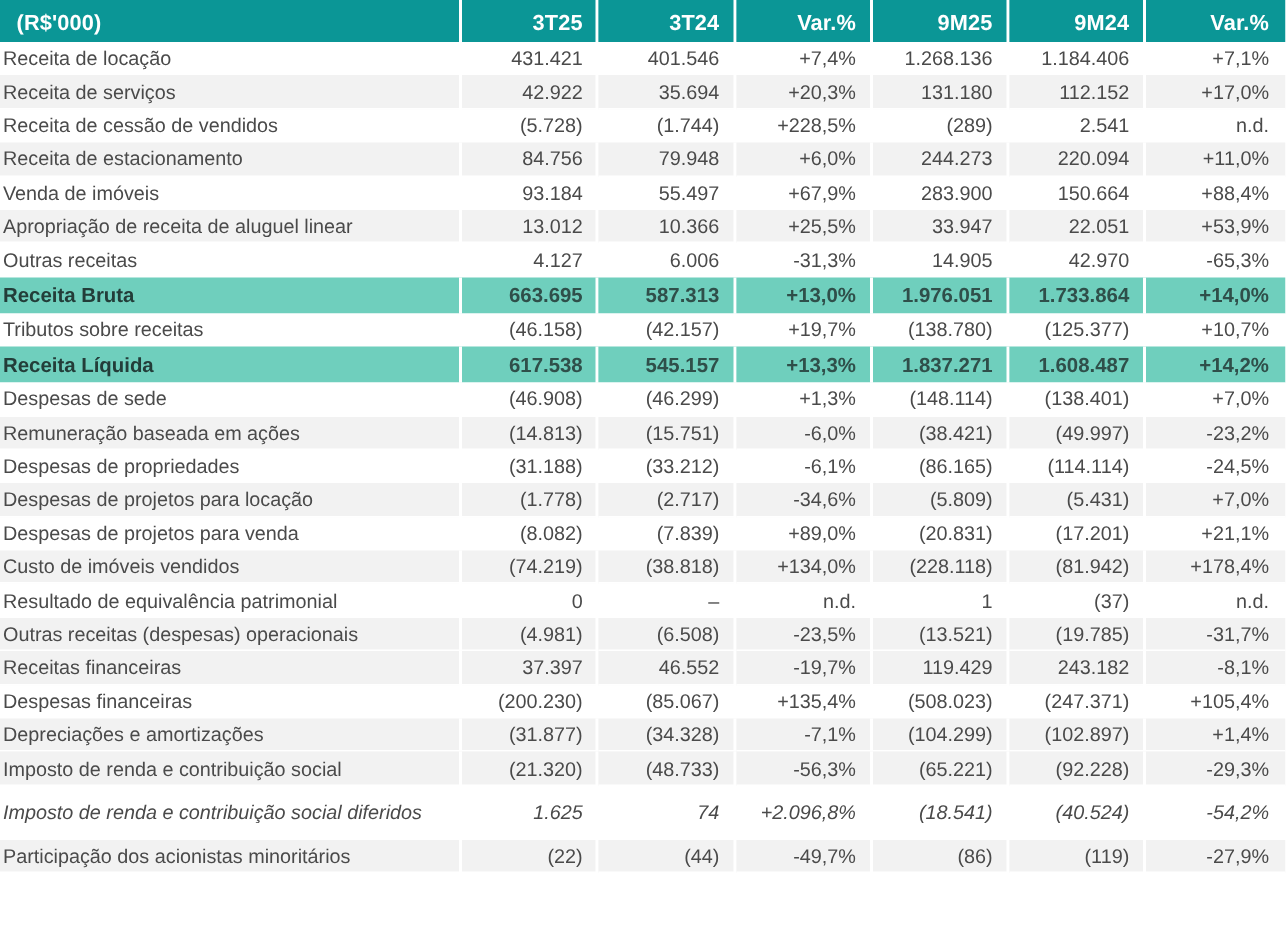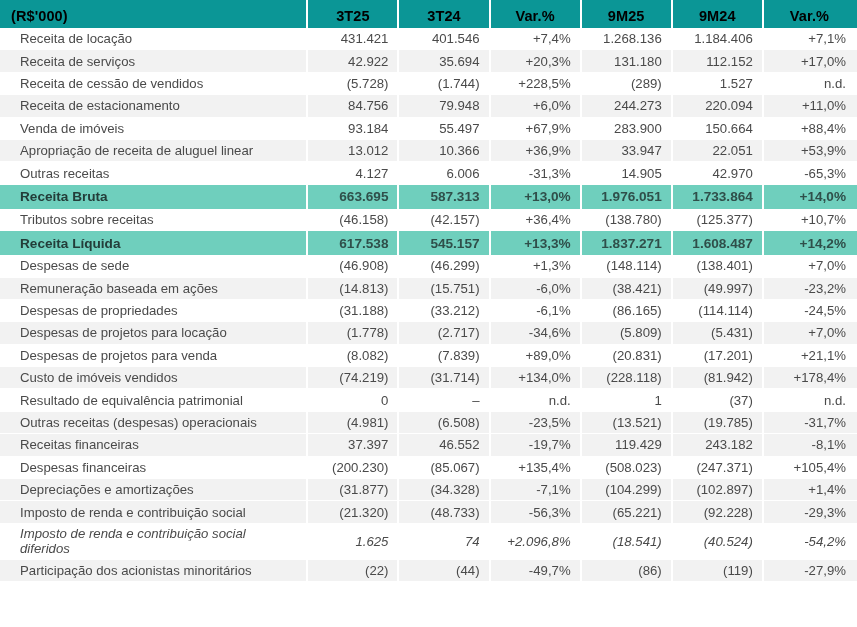--- a/index.html
+++ b/index.html
@@ -20,49 +20,49 @@
     table-layout: fixed;
   }
   #fin-table col.c-label { width: 308px; }
   #fin-table col.c-num   { width: 91px;  }
   #fin-table col.c-last  { width: 93px;  }
 
   
   thead tr { height: 28px; }
   thead th {
     background: #0b9696;
-    color: #000000;
+    color: #ffffff;
     font-size: 14.5px;
     font-weight: bold;
     padding: 4px 9px 0 9px;
     border-right: 2px solid #ffffff;
     white-space: nowrap;
     vertical-align: middle;
     letter-spacing: .1px;
   }
   thead th.h-label {
     text-align: left;
     padding-left: 11px;
   }
-  thead th.h-num { }
+  thead th.h-num { text-align: right; }
   thead th.h-end { border-right: none; padding-right: 11px; }
 
   
   tbody tr { height: 22.4px; }
   tbody td {
     font-size: 13.2px;
     color: #4a4a4a;
     padding: 0 9px;
     vertical-align: middle;
     white-space: nowrap;
     border-right: 2px solid #ffffff;
   }
   tbody td.t-label {
     text-align: left;
-    padding-left: 20px;
+    padding-left: 2px;
     white-space: normal;
     line-height: 15px;
   }
   tbody td.t-num { text-align: right; }
   tbody td.t-end { border-right: none; padding-right: 11px; }
 
   
   tr.r-plain td  { background: #ffffff; }
   tr.r-alt td    { background: #f2f2f2; }
 
@@ -127,21 +127,21 @@
         <td class="t-num">131.180</td>
         <td class="t-num">112.152</td>
         <td class="t-num t-end">+17,0%</td>
       </tr>
       <tr class="r-plain">
         <td class="t-label">Receita de cessão de vendidos</td>
         <td class="t-num">(5.728)</td>
         <td class="t-num">(1.744)</td>
         <td class="t-num">+228,5%</td>
         <td class="t-num">(289)</td>
-        <td class="t-num">1.527</td>
+        <td class="t-num">2.541</td>
         <td class="t-num t-end">n.d.</td>
       </tr>
       <tr class="r-alt">
         <td class="t-label">Receita de estacionamento</td>
         <td class="t-num">84.756</td>
         <td class="t-num">79.948</td>
         <td class="t-num">+6,0%</td>
         <td class="t-num">244.273</td>
         <td class="t-num">220.094</td>
         <td class="t-num t-end">+11,0%</td>
@@ -152,21 +152,21 @@
         <td class="t-num">55.497</td>
         <td class="t-num">+67,9%</td>
         <td class="t-num">283.900</td>
         <td class="t-num">150.664</td>
         <td class="t-num t-end">+88,4%</td>
       </tr>
       <tr class="r-alt">
         <td class="t-label">Apropriação de receita de aluguel linear</td>
         <td class="t-num">13.012</td>
         <td class="t-num">10.366</td>
-        <td class="t-num">+36,9%</td>
+        <td class="t-num">+25,5%</td>
         <td class="t-num">33.947</td>
         <td class="t-num">22.051</td>
         <td class="t-num t-end">+53,9%</td>
       </tr>
       <tr class="r-plain">
         <td class="t-label">Outras receitas</td>
         <td class="t-num">4.127</td>
         <td class="t-num">6.006</td>
         <td class="t-num">-31,3%</td>
         <td class="t-num">14.905</td>
@@ -179,21 +179,21 @@
         <td class="t-num">587.313</td>
         <td class="t-num">+13,0%</td>
         <td class="t-num">1.976.051</td>
         <td class="t-num">1.733.864</td>
         <td class="t-num t-end">+14,0%</td>
       </tr>
       <tr class="r-plain">
         <td class="t-label">Tributos sobre receitas</td>
         <td class="t-num">(46.158)</td>
         <td class="t-num">(42.157)</td>
-        <td class="t-num">+36,4%</td>
+        <td class="t-num">+19,7%</td>
         <td class="t-num">(138.780)</td>
         <td class="t-num">(125.377)</td>
         <td class="t-num t-end">+10,7%</td>
       </tr>
       <tr class="r-hi">
         <td class="t-label">Receita Líquida</td>
         <td class="t-num">617.538</td>
         <td class="t-num">545.157</td>
         <td class="t-num">+13,3%</td>
         <td class="t-num">1.837.271</td>
@@ -241,21 +241,21 @@
         <td class="t-num">(8.082)</td>
         <td class="t-num">(7.839)</td>
         <td class="t-num">+89,0%</td>
         <td class="t-num">(20.831)</td>
         <td class="t-num">(17.201)</td>
         <td class="t-num t-end">+21,1%</td>
       </tr>
       <tr class="r-alt">
         <td class="t-label">Custo de imóveis vendidos</td>
         <td class="t-num">(74.219)</td>
-        <td class="t-num">(31.714)</td>
+        <td class="t-num">(38.818)</td>
         <td class="t-num">+134,0%</td>
         <td class="t-num">(228.118)</td>
         <td class="t-num">(81.942)</td>
         <td class="t-num t-end">+178,4%</td>
       </tr>
       <tr class="r-plain">
         <td class="t-label">Resultado de equivalência patrimonial</td>
         <td class="t-num">0</td>
         <td class="t-num">–</td>
         <td class="t-num">n.d.</td>

